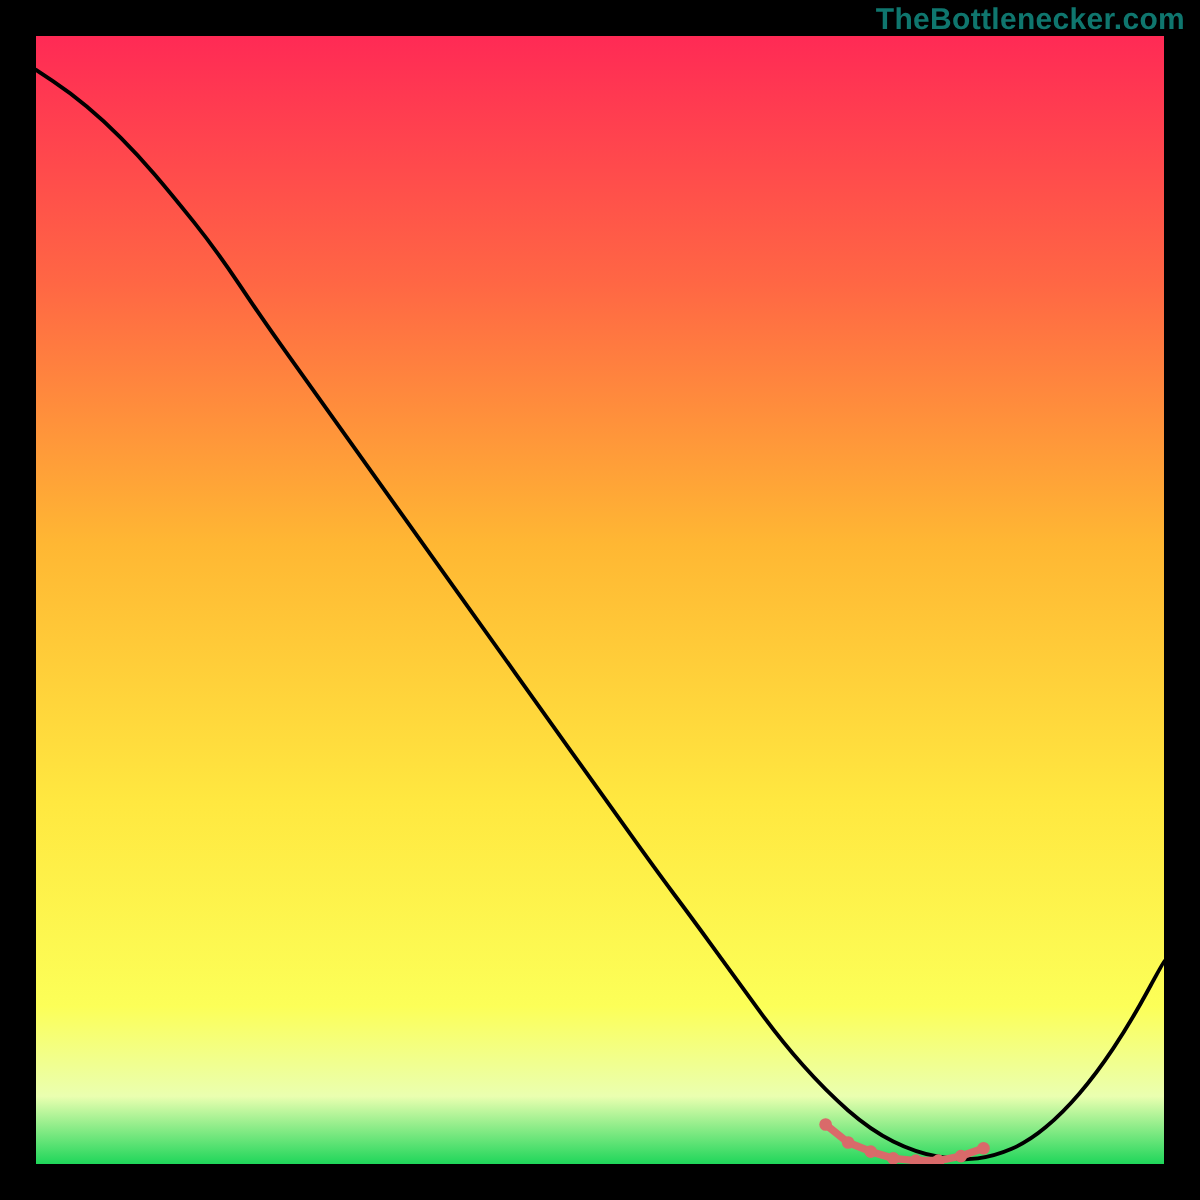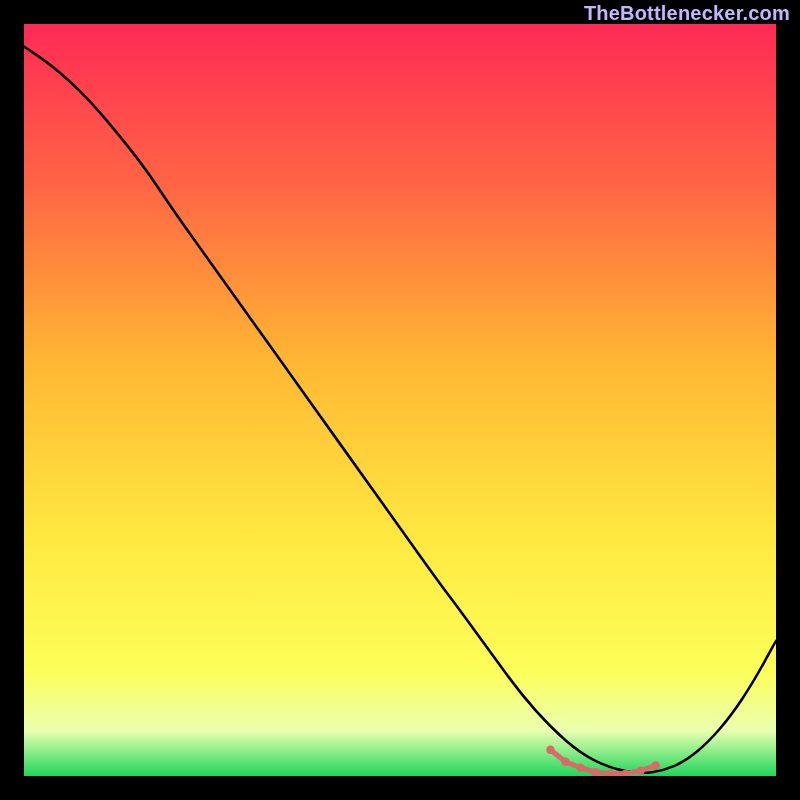--- a/index.html
+++ b/index.html
@@ -16,21 +16,21 @@
     top: 0;
     left: 0;
     width: 800px;
     height: 800px;
     background: #000000;
   }
   .watermark {
     position: absolute;
     top: 2px;
     right: 10px;
-    color: #c4b5fd;
+    color: #0f766e;
     font-size: 20px;
     font-weight: 600;
     letter-spacing: 0.2px;
     z-index: 20;
     user-select: none;
   }
   .plot {
     position: absolute;
     top: 24px;
     left: 24px;

